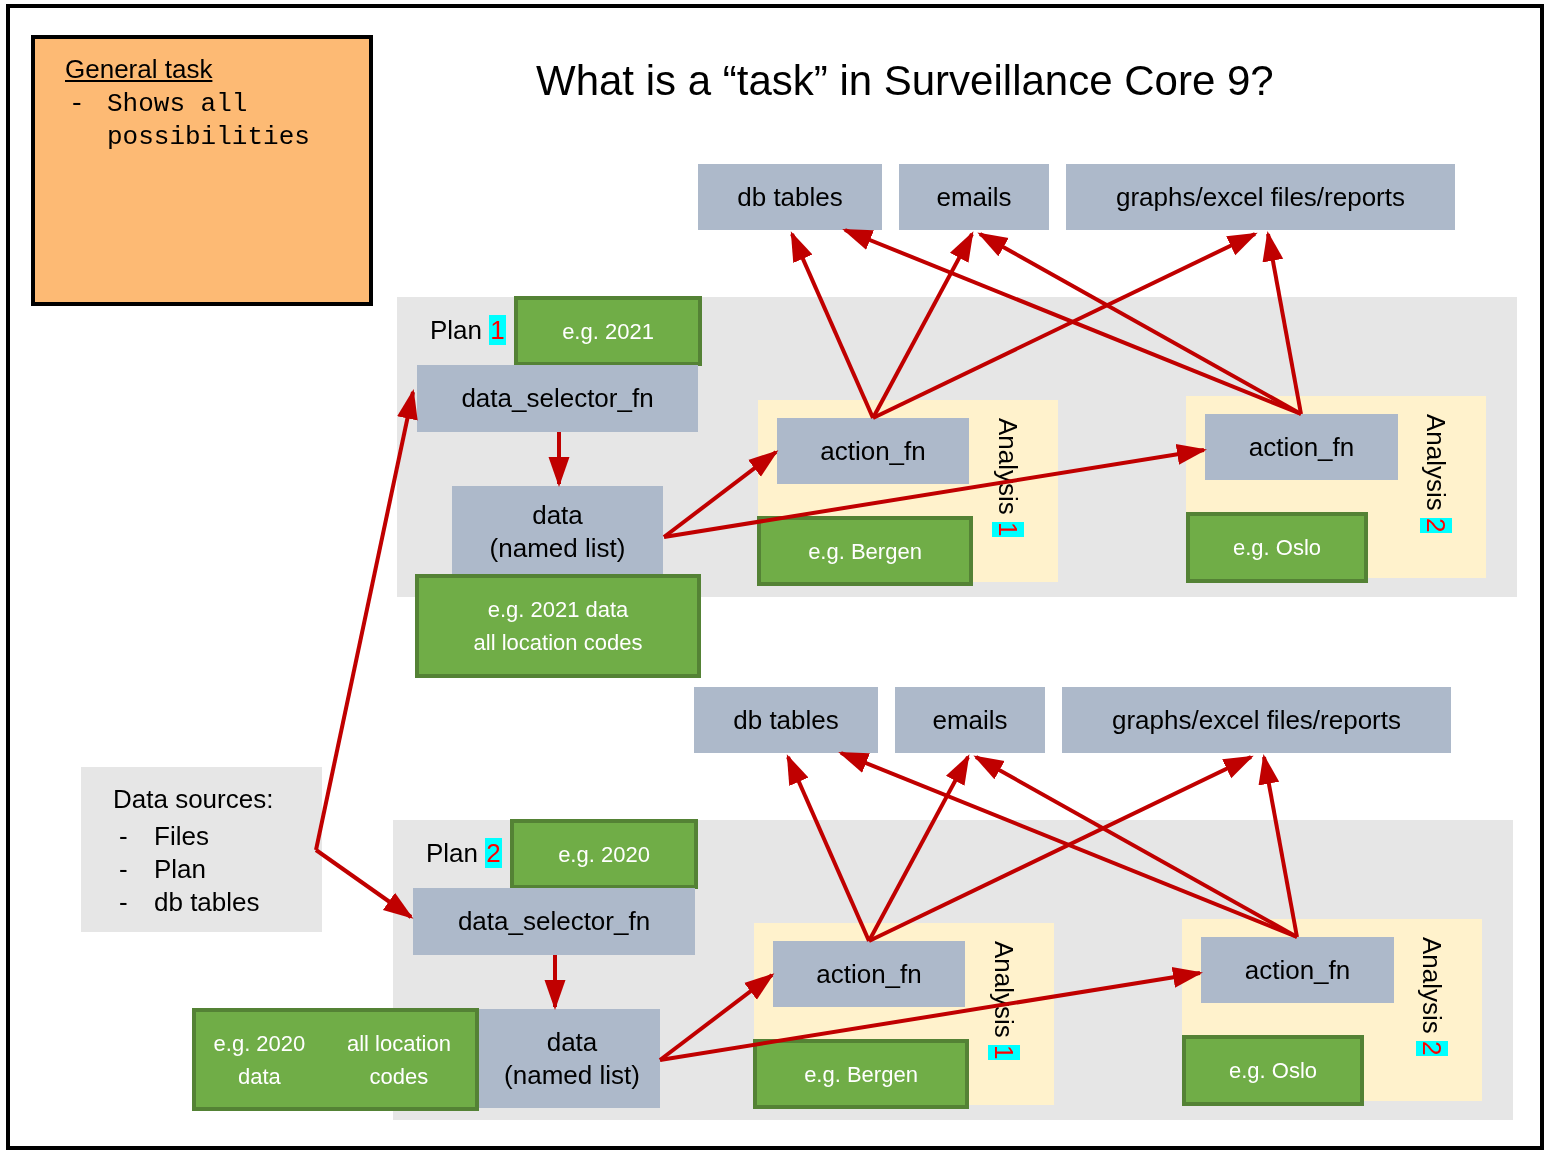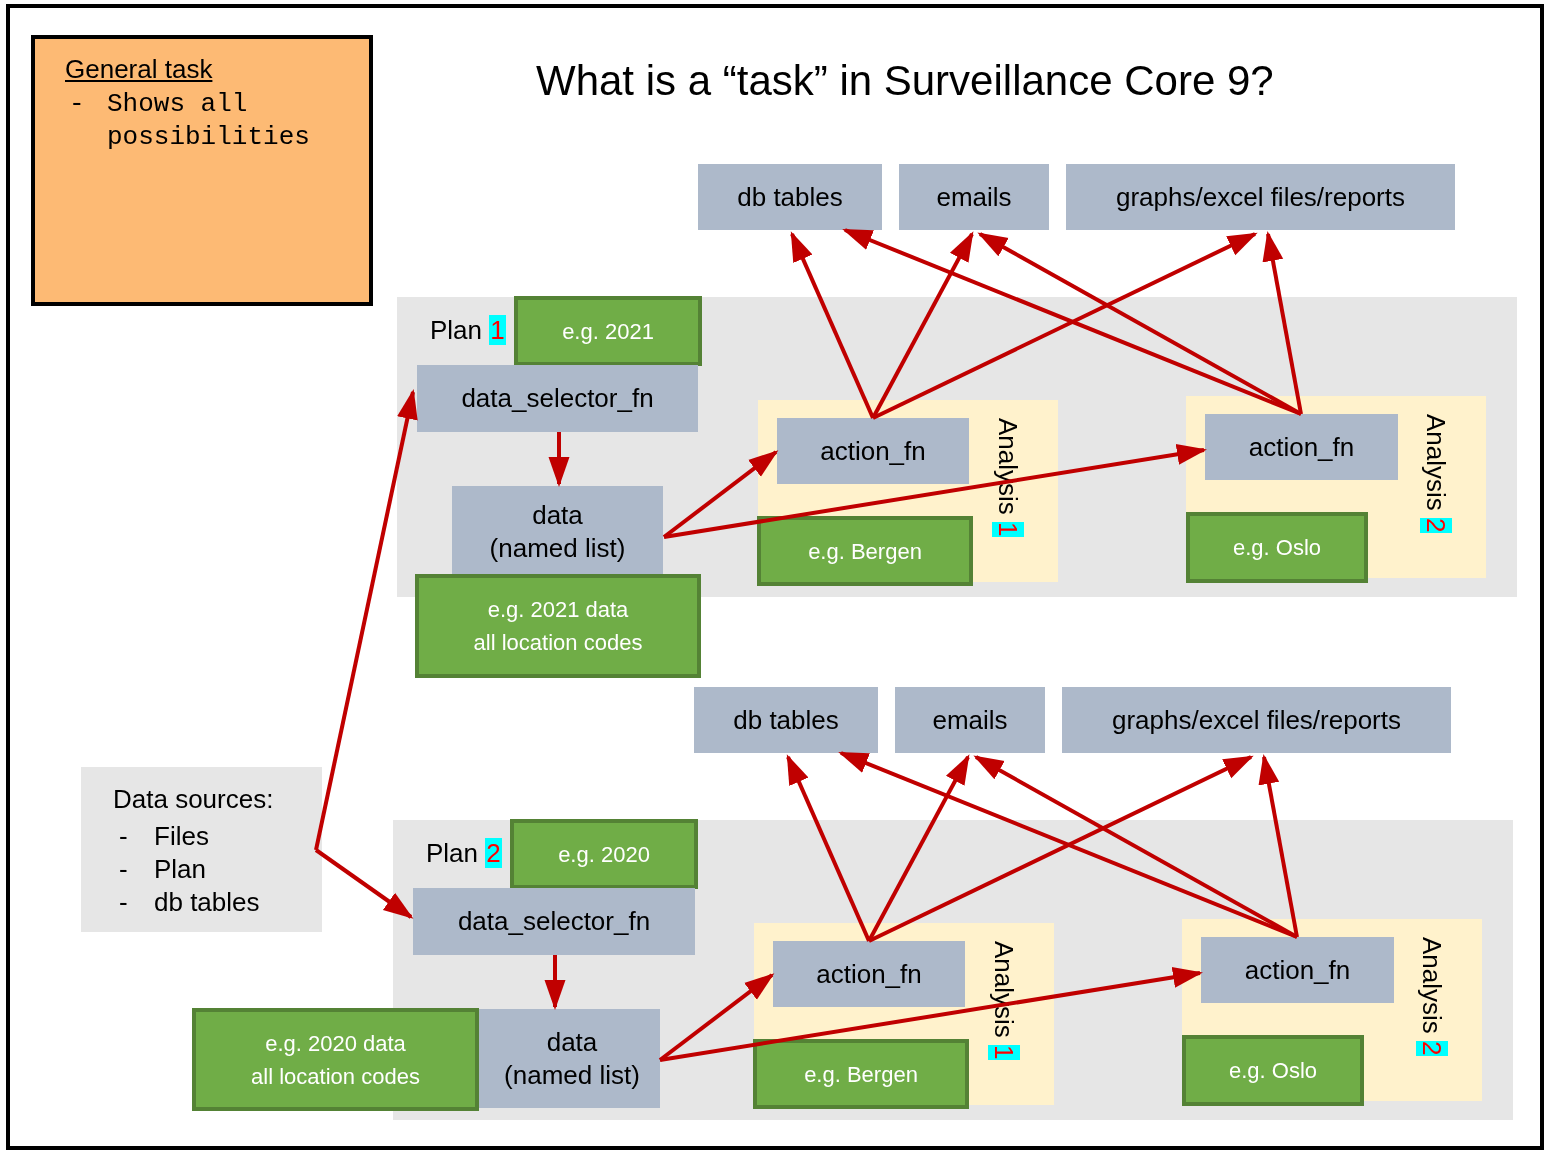--- a/index.html
+++ b/index.html
@@ -97,21 +97,21 @@
 <div class="abs plan-label" style="left:426px;top:838px;">
   <span>Plan</span>
   <span class="num">2</span>
 </div>
 <div class="abs green" style="left:510px;top:819px;width:188px;height:70px;">e.g. 2020</div>
 <div class="abs box" style="left:413px;top:888px;width:282px;height:67px;">data_selector_fn</div>
 <div class="abs box" style="left:448px;top:1009px;width:212px;height:99px;flex-direction:column;padding-left:36px;">
   <span>data</span>
   <span>(named list)</span>
 </div>
-<div class="abs green" style="left:192px;top:1008px;width:287px;height:103px;flex-direction:column;">
+<div class="abs green" style="left:192px;top:1008px;width:287px;height:103px;flex-direction:row;">
   <span>e.g. 2020 data</span>
   <span>all location codes</span>
 </div>
 
 <div class="abs analysis-bg" style="left:754px;top:923px;width:300px;height:182px;"></div>
 <div class="abs box" style="left:773px;top:941px;width:192px;height:66px;">action_fn</div>
 <div class="abs green" style="left:753px;top:1039px;width:216px;height:70px;">e.g. Bergen</div>
 <div class="abs vlabel" style="left:989px;top:941px;">
   <span>Analysis</span> <span class="num">1</span>
 </div>

